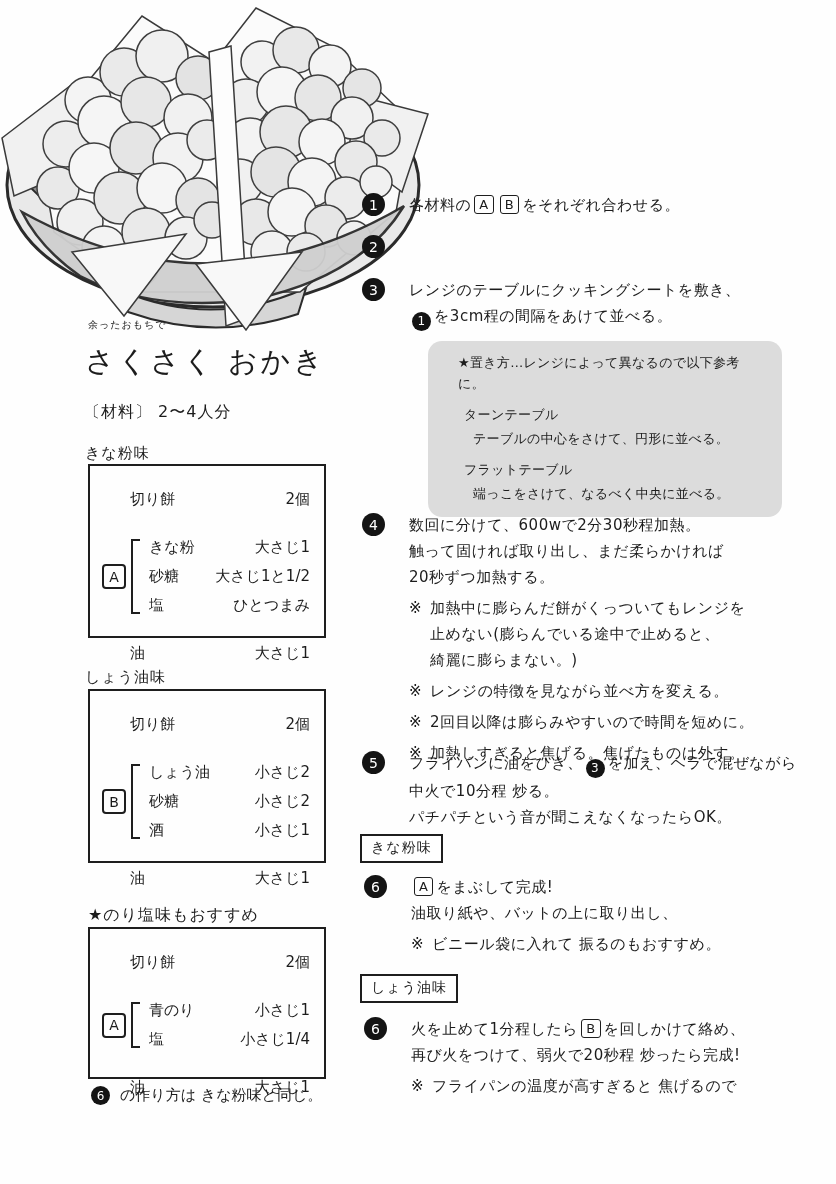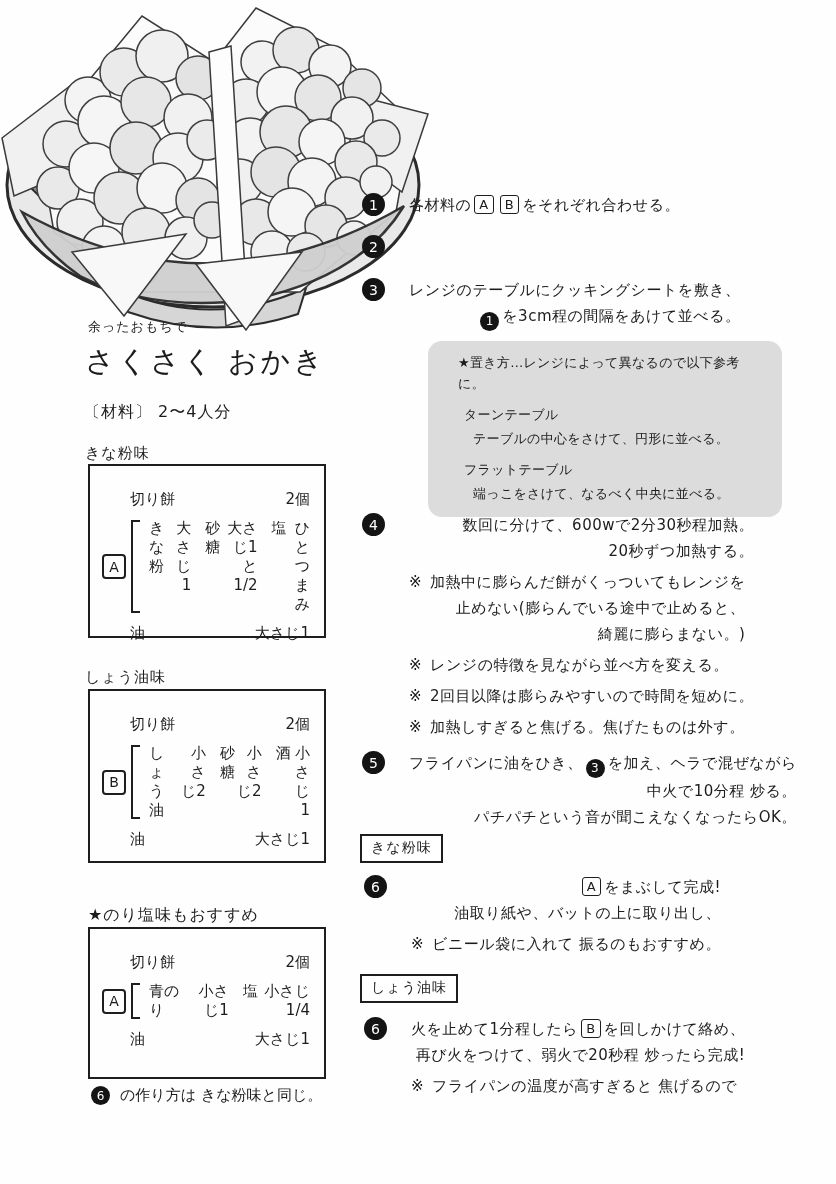--- a/index.html
+++ b/index.html
@@ -3,48 +3,48 @@
 <meta charset="utf-8">
 <style>
   html,body{margin:0;padding:0;background:#ffffff;}
   .page{position:relative;width:836px;height:1184px;background:#fefefe;
         font-family:"DejaVu Sans",sans-serif;color:#1c1c1c;overflow:hidden;}
 
   
   .illo{position:absolute;left:0;top:0;}
 
   
-  .intro{position:absolute;left:88px;top:318px;font-size:13px;letter-spacing:1px;}
+  .intro{position:absolute;left:88px;top:318px;font-size:10px;letter-spacing:1px;}
   .title{position:absolute;left:85px;top:342px;font-size:29px;letter-spacing:3px;}
   .servings{position:absolute;left:84px;top:402px;font-size:16px;letter-spacing:1px;}
   .tbl-heading{position:absolute;font-size:15px;letter-spacing:1px;}
   .h1{left:85px;top:444px;}
   .h2{left:85px;top:668px;}
   .h3{left:88px;top:905px;font-size:16px;}
   .ing-table{position:absolute;left:88px;width:208px;border:2.5px solid #1e1e1e;
-             padding:24px 14px 18px 12px;display:flex;flex-direction:column;gap:10px;font-size:15px;}
+             padding:24px 14px 18px 12px;display:flex;flex-direction:column;gap:29px;font-size:15px;}
   .t1{top:464px;height:128px;}
   .t2{top:689px;height:128px;}
   .t3{top:927px;height:106px;}
   .ing-row{display:flex;justify-content:space-between;}
   .ing-row.ind{padding-left:28px;}
   .amount{text-align:right;}
   .group{display:flex;align-items:stretch;gap:5px;}
   .gl-box{align-self:center;border:2px solid #1e1e1e;border-radius:4px;min-width:20px;height:21px;
           display:flex;align-items:center;justify-content:center;font-size:14px;flex:none;}
   .bracket{width:7px;border:2px solid #1e1e1e;border-right:none;flex:none;margin:1px 0;}
-  .group-rows{flex:1;display:flex;flex-direction:row;gap:10px;}
+  .group-rows{flex:1;display:flex;flex-direction:column;gap:10px;}
   .group-rows .ing-row{padding-left:4px;}
   .bottom-note{position:absolute;left:88px;top:1086px;display:flex;align-items:center;gap:7px;font-size:15px;}
 
   
   .step{position:absolute;display:flex;gap:24px;}
   .badge{width:23px;height:23px;border-radius:50%;background:#141414;color:#fff;
          display:flex;align-items:center;justify-content:center;font-size:14px;flex:none;margin-top:1px;}
-  .stext{font-size:15px;line-height:26px;letter-spacing:0.5px;text-align:right;}
+  .stext{font-size:15px;line-height:26px;letter-spacing:0.5px;}
   .s1{left:362px;top:192px;} .s2{left:362px;top:234px;} .s3{left:362px;top:277px;}
   .s4{left:362px;top:512px;} .s5{left:362px;top:750px;}
   .s6a{left:364px;top:874px;} .s6b{left:364px;top:1016px;}
   .iref{display:inline-flex;width:19px;height:19px;border-radius:50%;background:#141414;color:#fff;
         font-size:12px;align-items:center;justify-content:center;vertical-align:-4px;margin:0 3px;}
   .ibox{display:inline-block;border:1.5px solid #1e1e1e;border-radius:3px;padding:0 4px;
         font-size:13px;line-height:17px;margin:0 3px;vertical-align:1px;}
   .note{display:flex;gap:8px;margin-top:5px;}
   .nmark{flex:none;}
   .pbox{position:absolute;left:428px;top:341px;width:294px;border-radius:14px;
@@ -239,20 +239,21 @@
     <div class="plabel">ターンテーブル</div>
     <div class="pdesc">テーブルの中心をさけて、円形に並べる。</div>
     <div class="plabel">フラットテーブル</div>
     <div class="pdesc">端っこをさけて、なるべく中央に並べる。</div>
   </div>
 
   <div class="step s4">
     <span class="badge">4</span>
     <div class="stext">
       <div>数回に分けて、600wで2分30秒程加熱。</div>
+      <div>触って固ければ取り出し、まだ柔らかければ</div>
       <div>20秒ずつ加熱する。</div>
       <div class="note">
         <span class="nmark">※</span>
         <div>
           <div>加熱中に膨らんだ餅がくっついてもレンジを</div>
           <div>止めない(膨らんでいる途中で止めると、</div>
           <div>綺麗に膨らまない。)</div>
         </div>
       </div>
       <div class="note">

